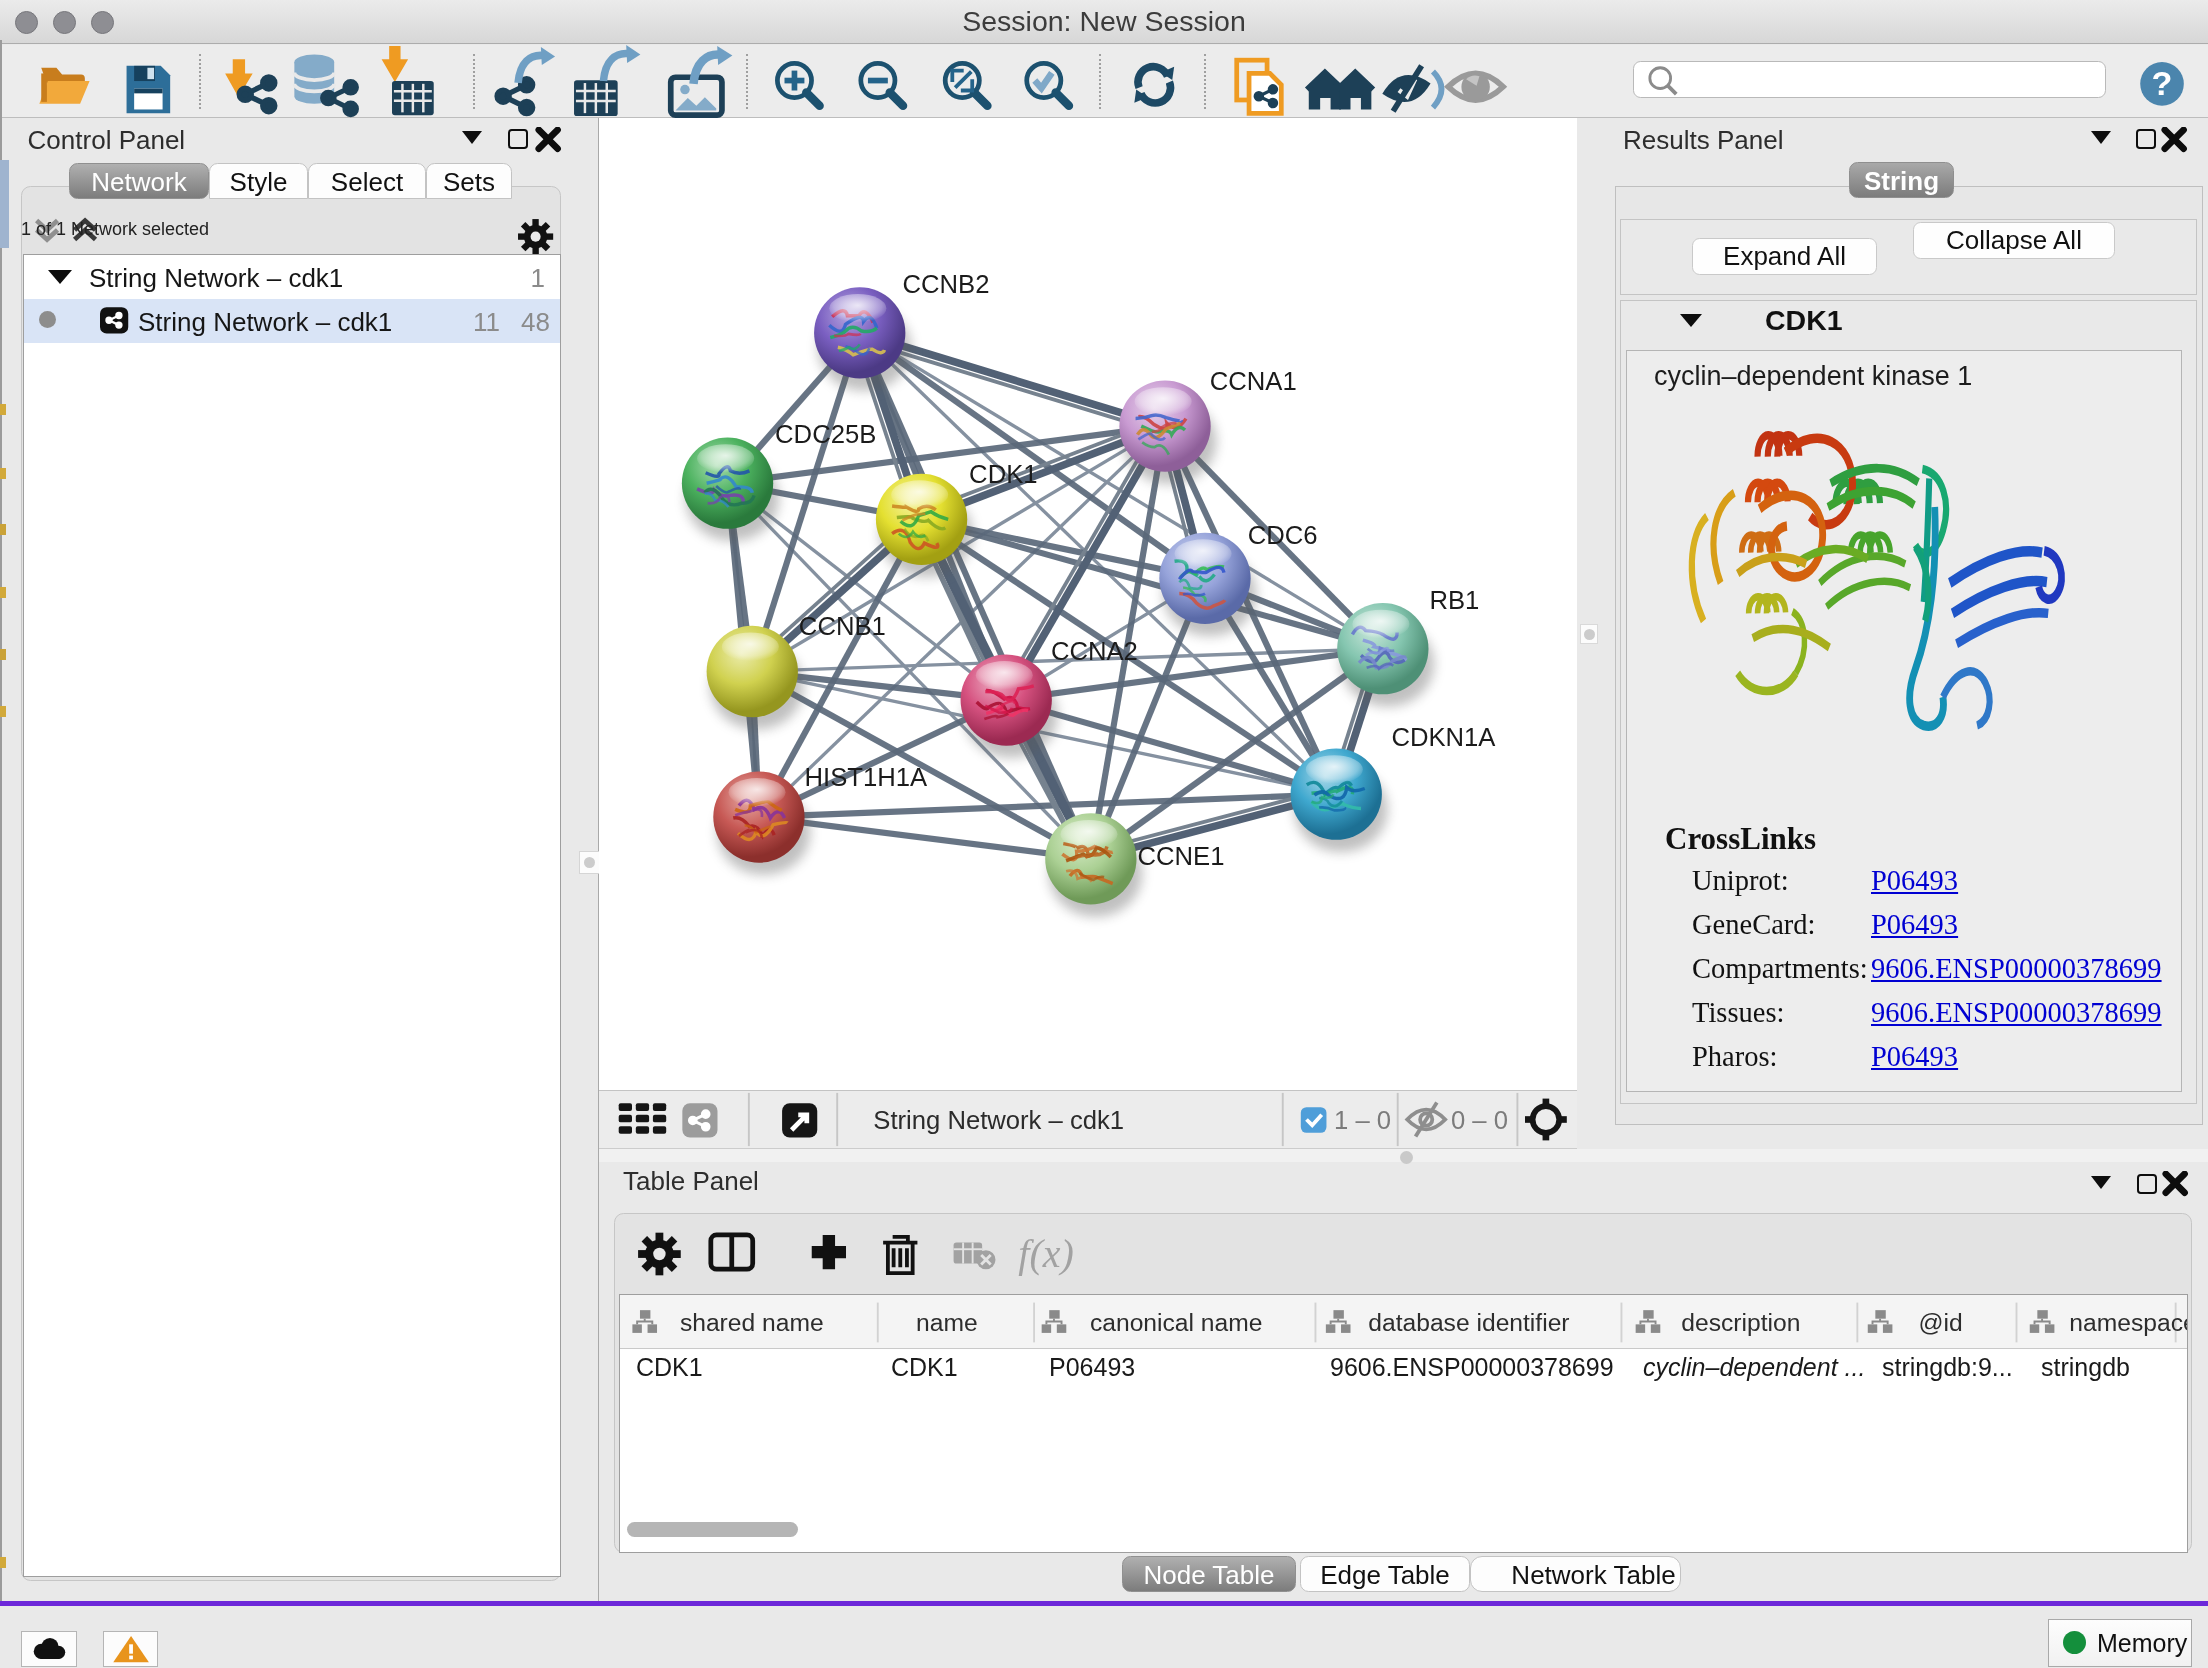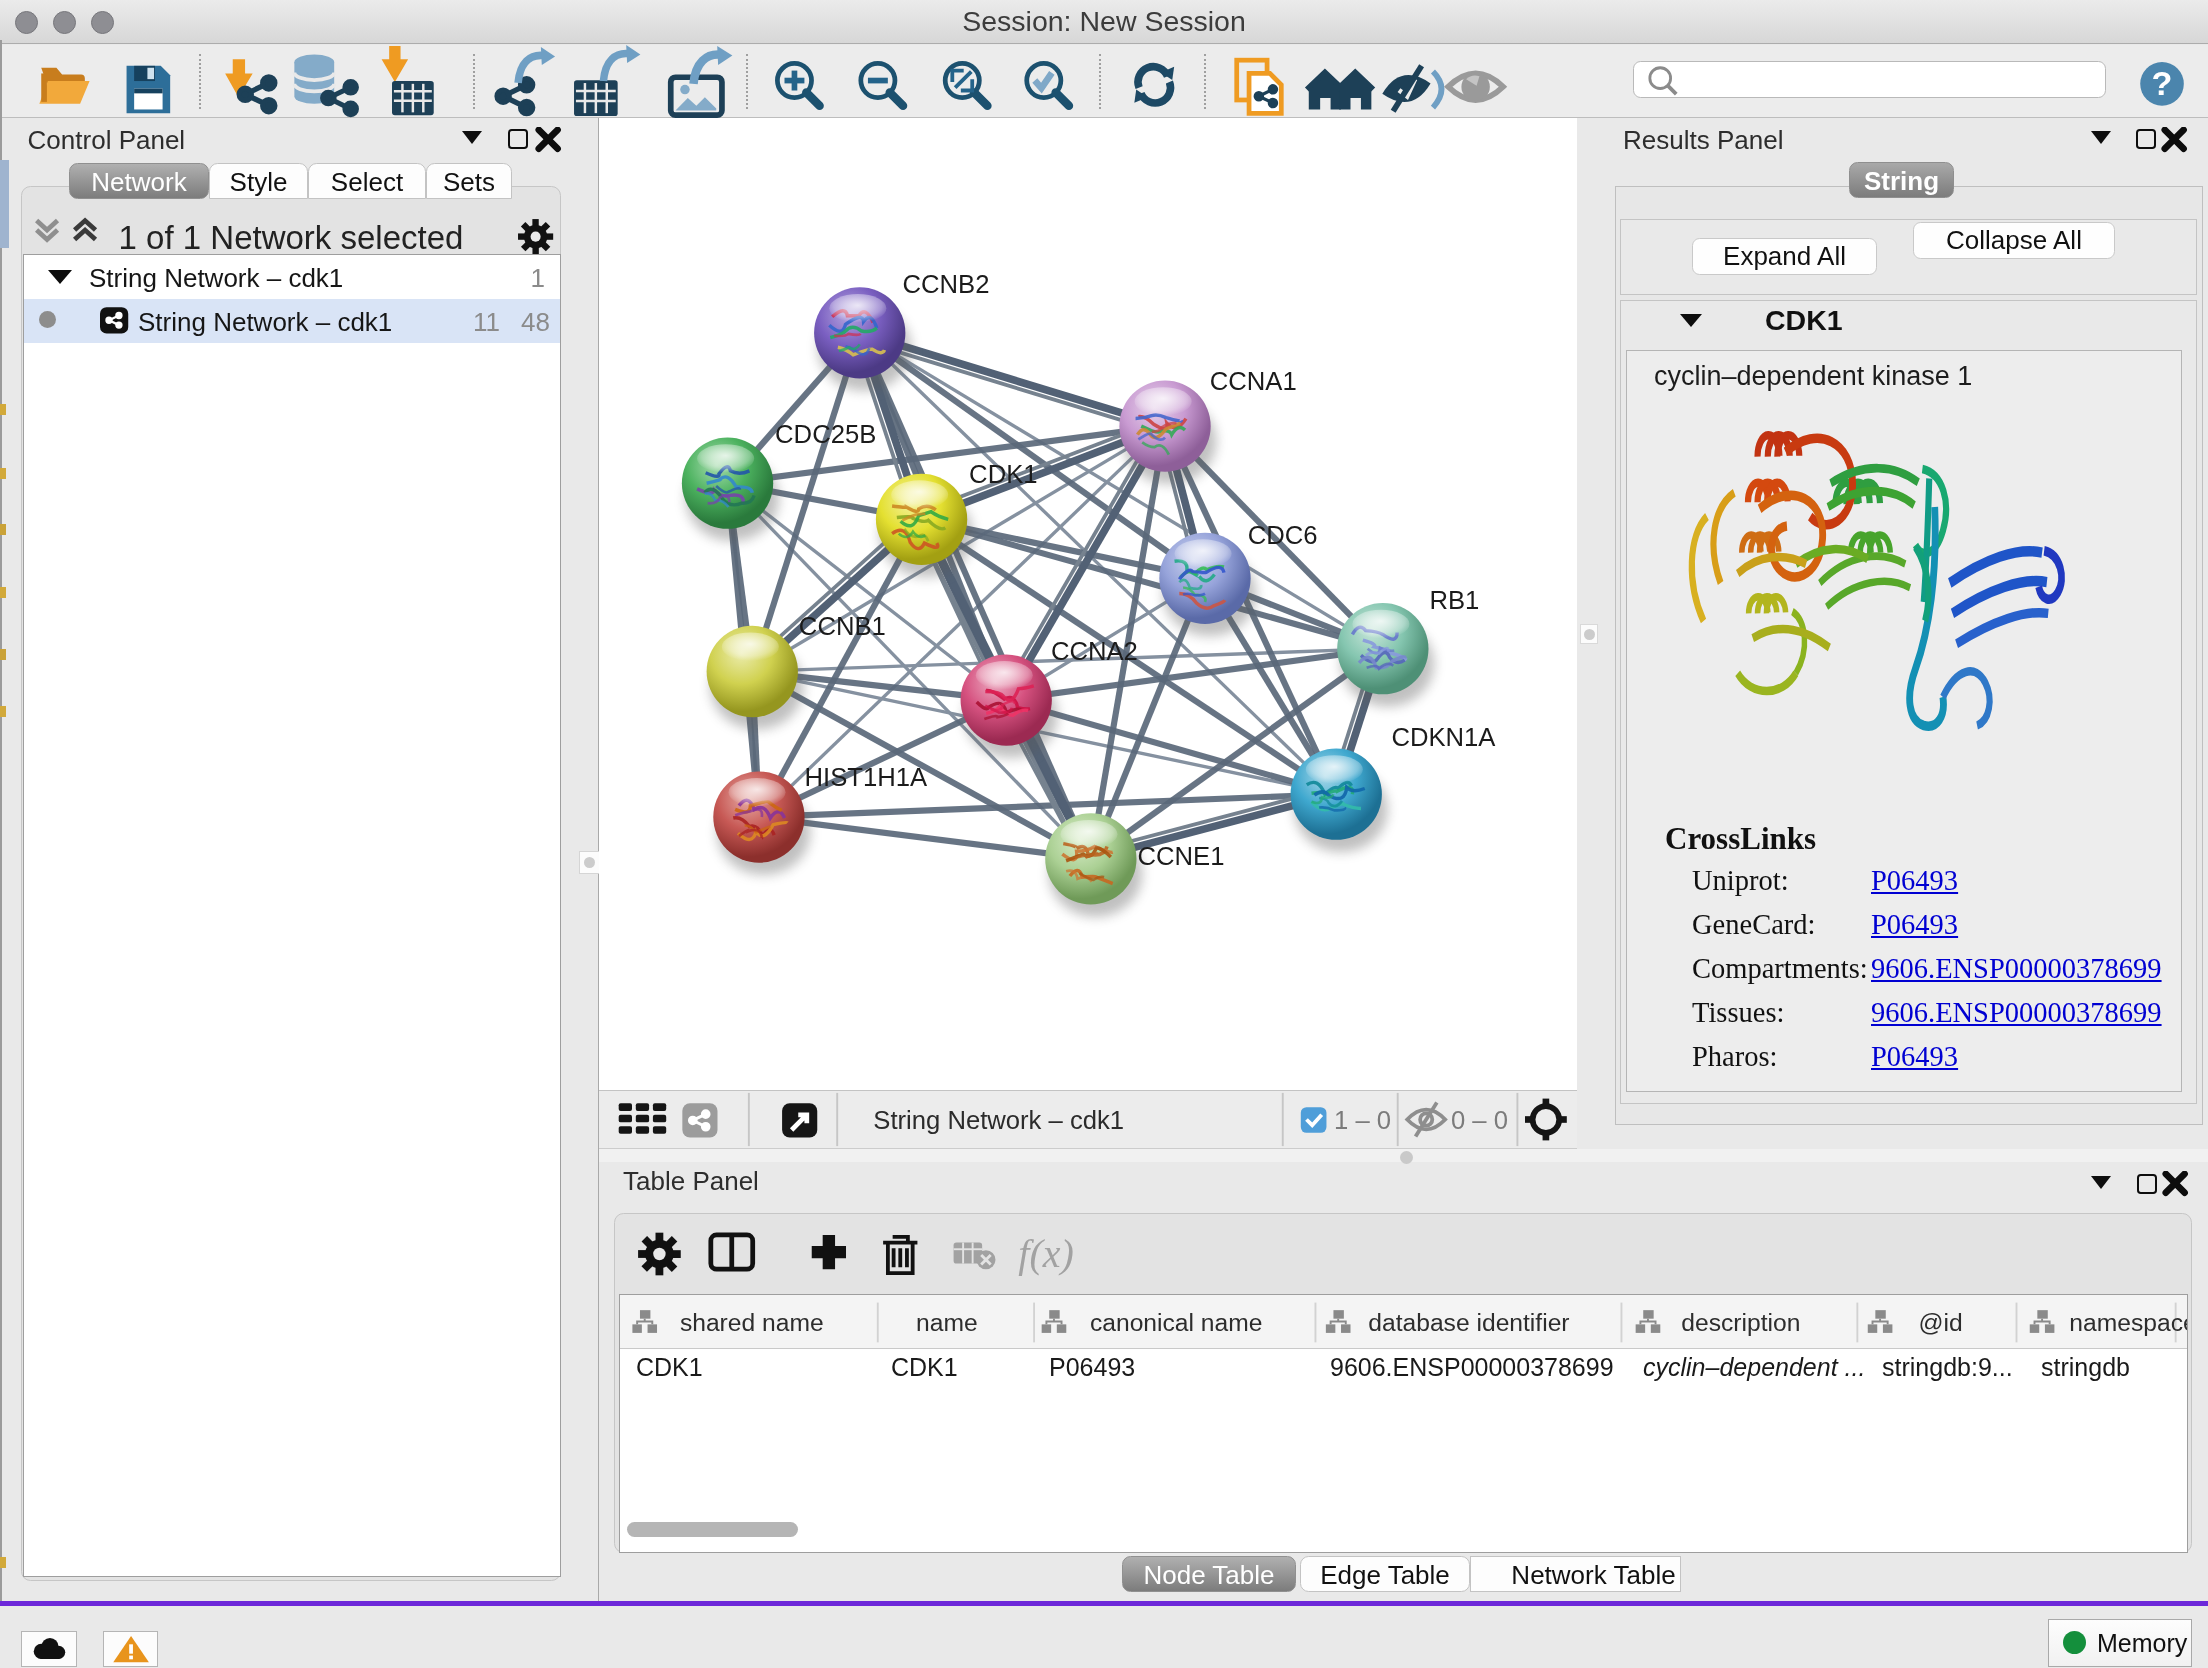--- a/index.html
+++ b/index.html
@@ -192,21 +192,21 @@
   <div class="tab" style="left:426px;top:45px;width:86px;border-radius:8.6px 8.6px 0 0;">Sets</div>
 
   <svg width="114" height="38" style="position:absolute;left:28.5px;top:95px;" viewBox="0 0 120 40">
     <g fill="none" stroke="#8f8f8f" stroke-width="5">
       <path d="M 8 8 l 11 10 l 11 -10 M 8 18 l 11 10 l 11 -10"></path>
     </g>
     <g fill="none" stroke="#3a3a3a" stroke-width="5">
       <path d="M 48 18 l 11 -10 l 11 10 M 48 28 l 11 -10 l 11 10"></path>
     </g>
   </svg>
-  <div class="abs" style="left:21px;top:101px;width:540px;text-align:center;font-size:33px;color:#222;">1 of 1 Network selected</div>
+  <div class="abs" style="left:21px;top:101px;width:540px;text-align:left;font-size:18px;color:#222;">1 of 1 Network selected</div>
   <svg width="57" height="57" style="position:absolute;left:509px;top:93px;" viewBox="0 0 60 60">
       <rect x="38.9" y="22.8" width="6.7" height="8.4" fill="#111" transform="rotate(90 42.3 27.0)"></rect>
       <rect x="34.7" y="32.9" width="6.7" height="8.4" fill="#111" transform="rotate(135 38.1 37.1)"></rect>
       <rect x="24.6" y="37.1" width="6.7" height="8.4" fill="#111" transform="rotate(180 28.0 41.3)"></rect>
       <rect x="14.5" y="32.9" width="6.7" height="8.4" fill="#111" transform="rotate(225 17.9 37.1)"></rect>
       <rect x="10.4" y="22.8" width="6.7" height="8.4" fill="#111" transform="rotate(270 13.7 27.0)"></rect>
       <rect x="14.5" y="12.7" width="6.7" height="8.4" fill="#111" transform="rotate(315 17.9 16.9)"></rect>
       <rect x="24.6" y="8.5" width="6.7" height="8.4" fill="#111" transform="rotate(360 28.0 12.7)"></rect>
       <rect x="34.7" y="12.7" width="6.7" height="8.4" fill="#111" transform="rotate(405 38.1 16.9)"></rect>
       <circle cx="28" cy="27" r="12.3" fill="#111"></circle>
@@ -732,21 +732,21 @@
       <span class="abs" style="left:710px;top:3.8px;">9606.ENSP00000378699</span>
       <span class="abs" style="left:1023px;top:3.8px;font-style:italic;">cyclin–dependent ...</span>
       <span class="abs" style="left:1262px;top:3.8px;">stringdb:9...</span>
       <span class="abs" style="left:1421px;top:3.8px;">stringdb</span>
     </div>
     <div class="abs" style="left:6.7px;top:227px;width:171px;height:15px;border-radius:7.6px;background:#b5b5b5;"></div>
   </div>
 
   <div class="tab tabsel" style="left:523px;top:407px;width:174px;border-radius:8.6px;">Node Table</div>
   <div class="tab" style="left:701px;top:407px;width:170px;border-radius:8.6px;">Edge Table</div>
-  <div class="tab" style="left:871px;top:407px;width:211px;border-radius:0;padding-left:36px;">Network Table</div>
+  <div class="tab" style="left:871px;top:407px;width:211px;border-radius:12px;padding-left:36px;">Network Table</div>
 </div>
 
 <div class="abs" style="left:0;top:40px;width:1.9px;height:1628px;background:#9b9b9b;"></div>
 <div class="abs" style="left:0;top:160px;width:8.6px;height:88px;background:#9fb4cf;"></div>
 <div class="abs" style="left:0;top:404px;width:5.7px;height:10.5px;background:#d2a93a;"></div>
 <div class="abs" style="left:0;top:468px;width:5.7px;height:10.5px;background:#d2a93a;"></div>
 <div class="abs" style="left:0;top:524px;width:5.7px;height:10.5px;background:#caa238;"></div>
 <div class="abs" style="left:0;top:587px;width:5.7px;height:10.5px;background:#d2a93a;"></div>
 <div class="abs" style="left:0;top:649px;width:5.7px;height:10.5px;background:#caa238;"></div>
 <div class="abs" style="left:0;top:706px;width:5.7px;height:10.5px;background:#d2a93a;"></div>

